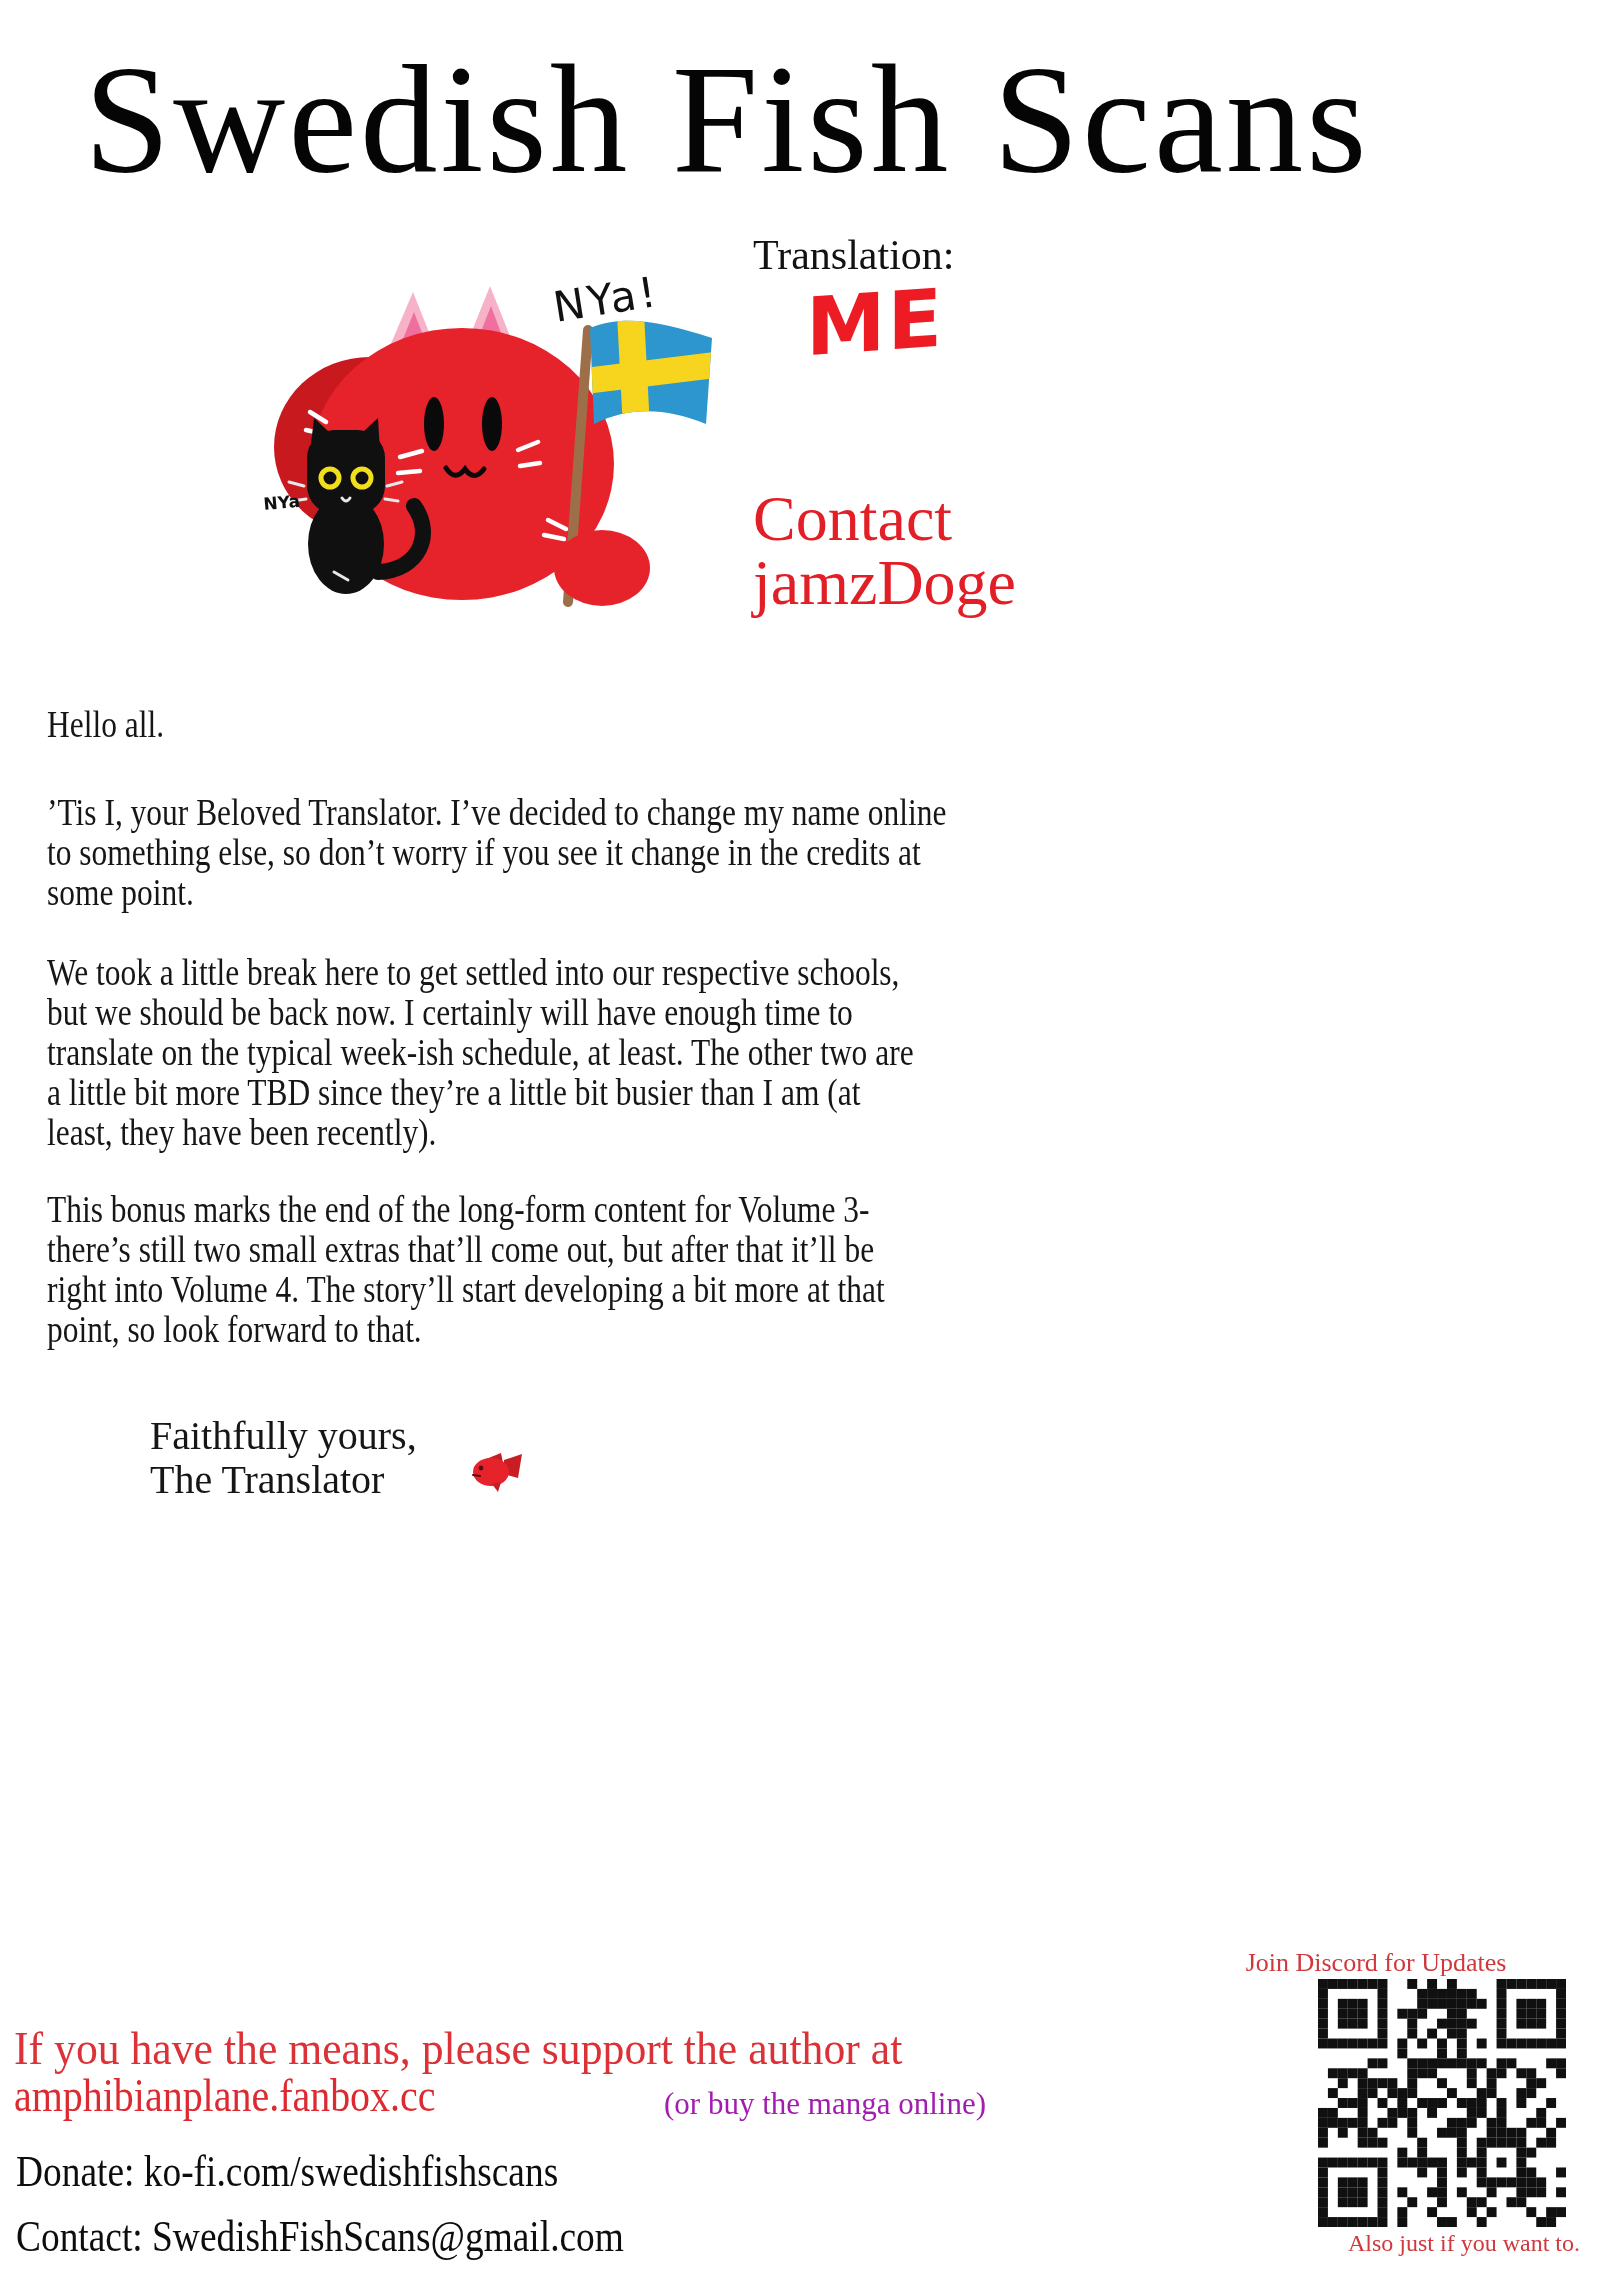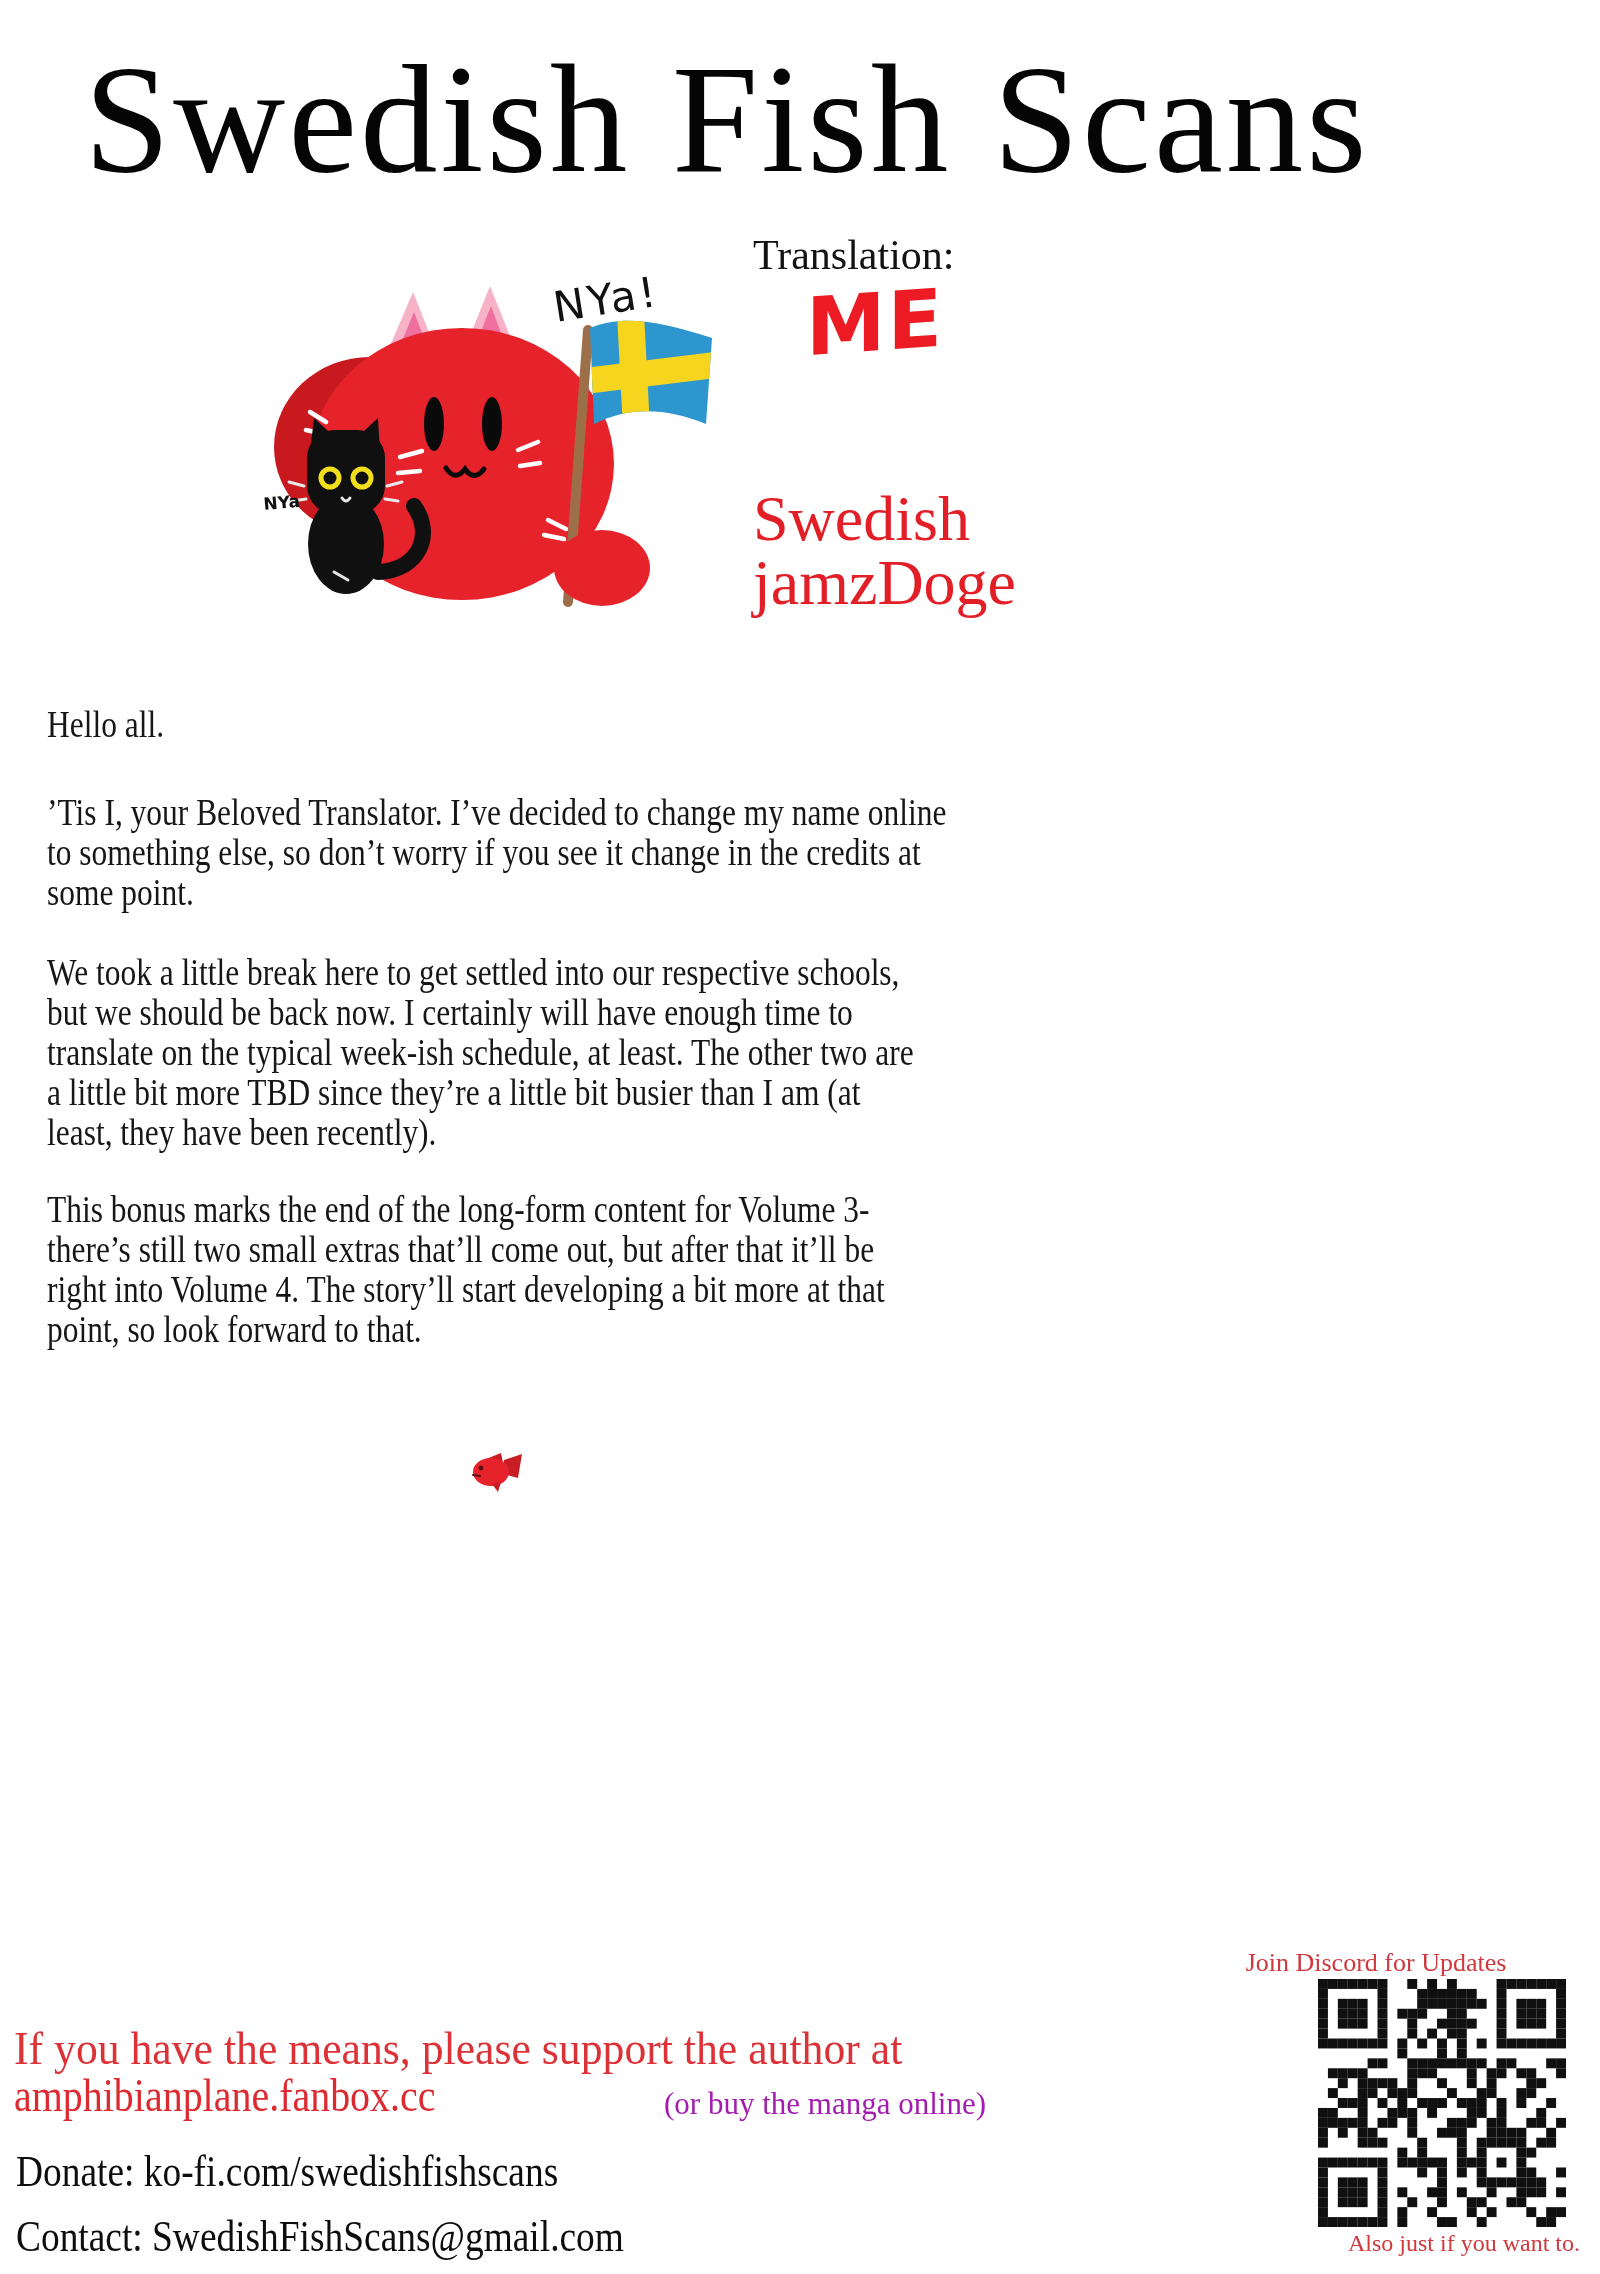--- a/index.html
+++ b/index.html
@@ -117,37 +117,41 @@
         <path d="M84,300 l14,8"></path>
       </g>
     </g>
 
     <text x="306" y="50" font-size="42" fill="#111111" font-family="DejaVu Sans, sans-serif" transform="rotate(-9 306 50)" letter-spacing="3">NYa!</text>
     <text x="14" y="238" font-size="17" font-weight="bold" fill="#111111" font-family="DejaVu Sans, sans-serif" transform="rotate(-5 14 238)">NYa</text>
   </svg>
 
   <div class="abs credit-label lbl-translation txt">Translation:</div>
   <div class="abs me-name">ME</div>
-  <div class="abs credit-name name-1">Swedish</div>
+  <div class="abs credit-name name-1">Contact</div>
   <div class="abs credit-name name-2">jamzDoge</div>
 
   <div class="abs letter-block greeting txt cx85">Hello all.</div>
   <div class="abs letter-block para-1 txt cx85">’Tis I, your Beloved Translator. I’ve decided to change my name online
 to something else, so don’t worry if you see it change in the credits at
 some point.</div>
   <div class="abs letter-block para-2 txt cx85">We took a little break here to get settled into our respective schools,
 but we should be back now. I certainly will have enough time to
 translate on the typical week-ish schedule, at least. The other two are
 a little bit more TBD since they’re a little bit busier than I am (at
 least, they have been recently).</div>
   <div class="abs letter-block para-3 txt cx85">This bonus marks the end of the long-form content for Volume 3-
 there’s still two small extras that’ll come out, but after that it’ll be
 right into Volume 4. The story’ll start developing a bit more at that
 point, so look forward to that.</div>
 
+  <div class="abs closing-block">
+    <div class="txt">Faithfully yours,</div>
+    <div class="txt">The Translator</div>
+  </div>
 
   <svg class="abs sig-fish" viewBox="0 0 56 44" aria-hidden="true">
     <polygon points="34,10 52,4 48,28 34,24" fill="#c91d24"></polygon>
     <polygon points="16,9 31,3 33,13" fill="#c91d24"></polygon>
     <ellipse cx="21" cy="22" rx="18" ry="14" fill="#e6222b"></ellipse>
     <polygon points="22,34 28,42 31,32" fill="#c91d24"></polygon>
     <circle cx="11" cy="18" r="2.4" fill="#5a0d10"></circle>
     <path d="M3,25 l7,1" stroke="#5a0d10" stroke-width="2" stroke-linecap="round"></path>
   </svg>
 

